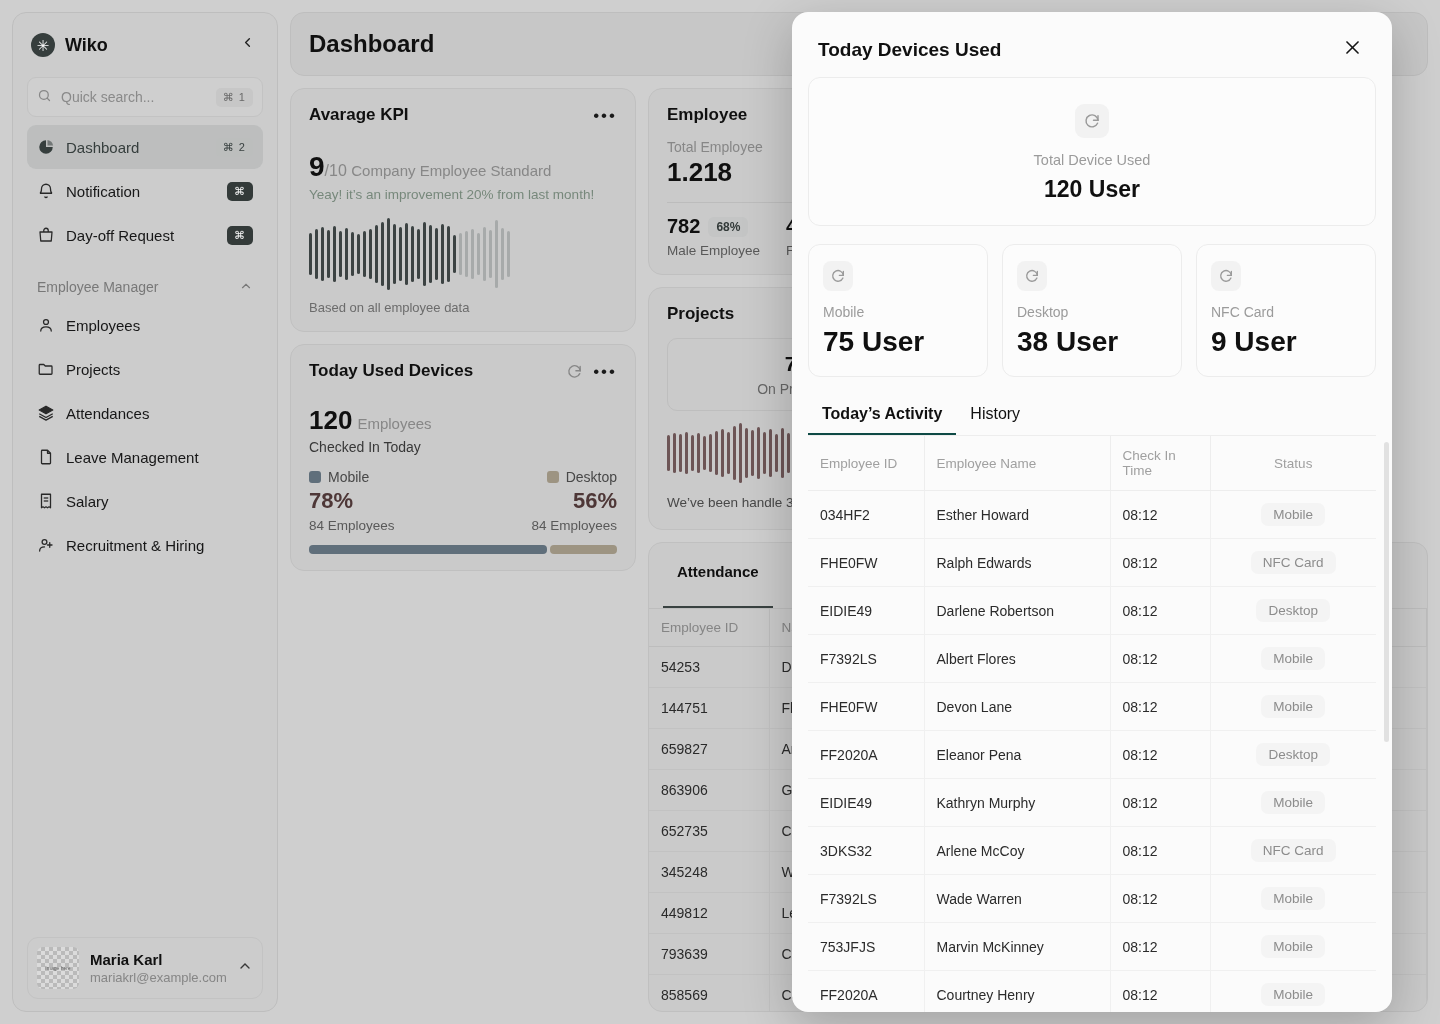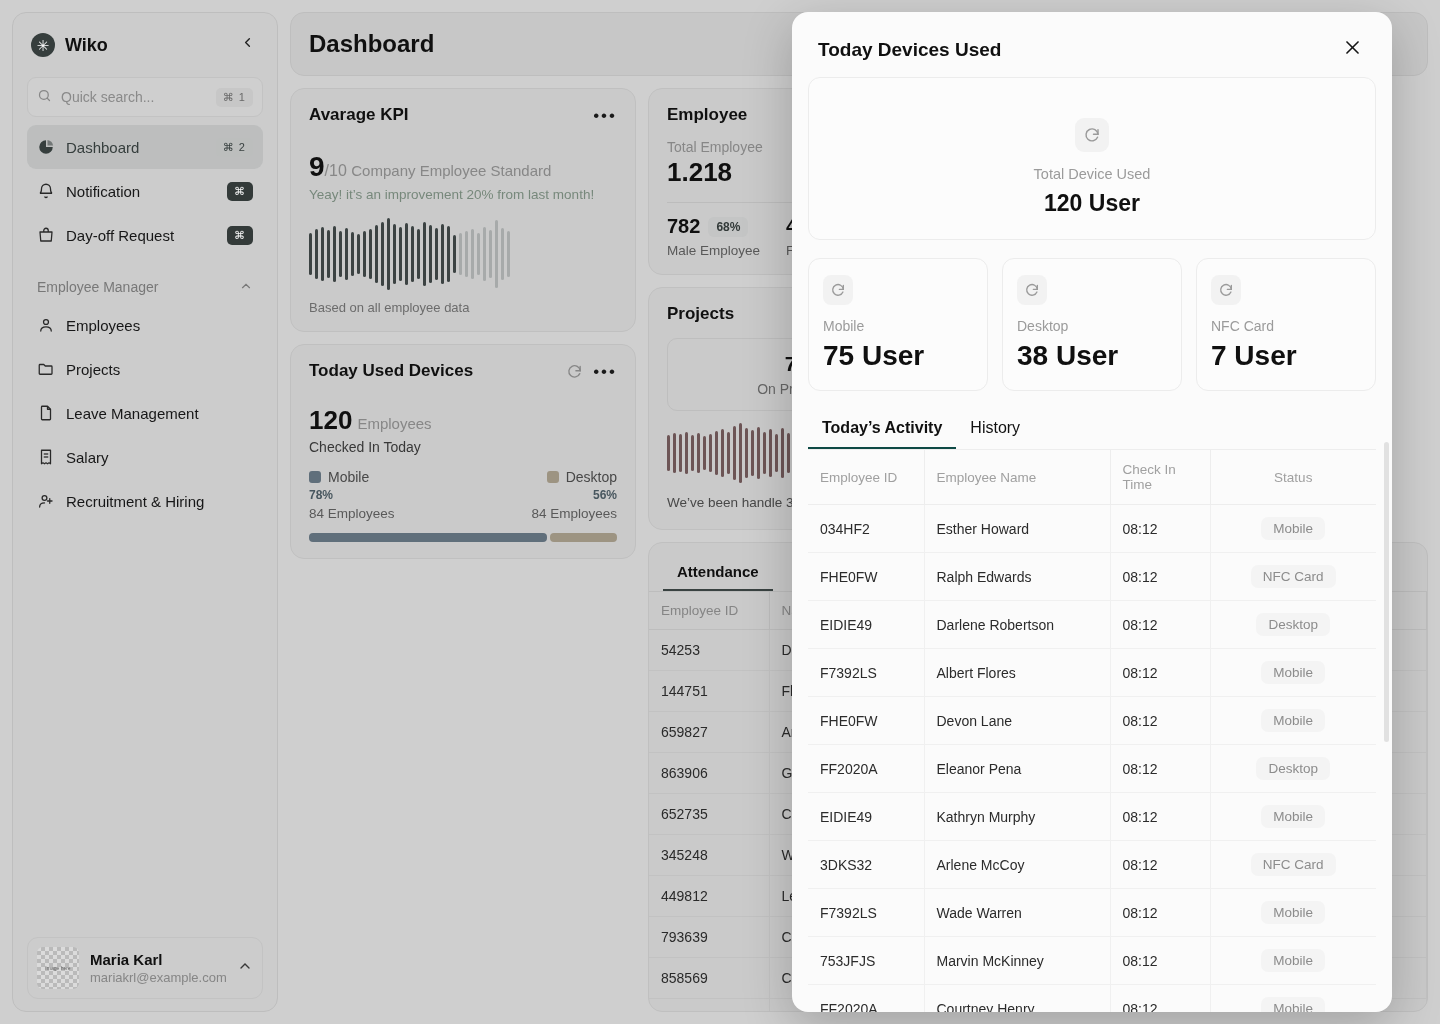--- a/index.html
+++ b/index.html
@@ -128,21 +128,21 @@
   .bars { display: flex; align-items: center; gap: 3px; height: 72px; margin-top: 16px; }
   .bar { width: 3px; border-radius: 2px; }
 
   .dev-num { font-size: 26px; font-weight: 700; color: #111; }
   .dev-unit { font-size: 15px; color: #8b8b8b; margin-left: 5px; }
   .dev-sub { font-size: 14px; color: #3a3a3a; margin-top: 3px; }
   .legend-row { display: flex; justify-content: space-between; margin-top: 14px; }
   .legend { display: flex; align-items: center; gap: 7px; font-size: 14px; color: #4a4a4a; }
   .swatch { width: 12px; height: 12px; border-radius: 3px; }
   .pct-row { display: flex; justify-content: space-between; margin-top: 3px; }
-  .pct { font-size: 12px; font-weight: 700; color: #0369a1; }
+  .pct { font-size: 22px; font-weight: 700; color: #b91c1c; }
   .emp-row { display: flex; justify-content: space-between; margin-top: 4px; }
   .emp-cnt { font-size: 13.5px; color: #5c5c5c; }
   .meter { display: flex; gap: 3px; height: 9px; margin-top: 12px; }
   .meter > div { border-radius: 4px; }
 
   .stat-label { font-size: 14px; color: #8b8b8b; margin-top: 14px; }
   .stat-big { font-size: 26px; font-weight: 700; color: #111; margin-top: 2px; }
   .divider { height: 1px; background: #c2c2c2; margin: 14px 0 12px; }
   .split { display: flex; gap: 26px; }
   .split-num { font-size: 20px; font-weight: 700; color: #111; display:flex; align-items:center; gap:8px; }
@@ -155,21 +155,21 @@
     padding: 13px 8px; text-align: center;
   }
   .proj-num { font-size: 21px; font-weight: 700; color: #111; }
   .proj-lbl { font-size: 14px; color: #6a6a6a; margin-top: 5px; }
   .proj-foot { font-size: 13.5px; color: #4a4a4a; margin-top: 10px; line-height: 1.45; }
 
   
   .tabs-card { flex: 1; min-height: 0; display: flex; flex-direction: column; padding: 0; overflow: hidden; }
   .tabs { display: flex; gap: 6px; padding: 12px 14px 0 14px; border-bottom: 1px solid #c3c3c3; }
   .tab {
-    font-size: 15px; color: #2a2a2a; padding: 8px 14px 11px;
+    font-size: 15px; color: #2a2a2a; padding: 8px 14px 28px;
     cursor: pointer; white-space: nowrap;
   }
   .tab.active { font-weight: 600; color: #111; box-shadow: inset 0 -2px 0 #11504a; }
   table { width: 100%; border-collapse: collapse; table-layout: fixed; }
   th {
     text-align: left; font-size: 13.5px; font-weight: 400; color: #898989;
     padding: 11px 12px; border-bottom: 1px solid #c3c3c3; border-right: 1px solid #c3c3c3;
   }
   td {
     font-size: 14px; color: #2b2b2b; padding: 10px 12px;
@@ -194,21 +194,21 @@
     display: flex; flex-direction: column;
     overflow: hidden;
   }
   .modal-head { display: flex; align-items: center; padding: 24px 26px 14px; }
   .modal-title { font-size: 19px; font-weight: 600; color: #101010; flex: 1; }
   .modal-close { font-size: 22px; color: #1a1a1a; cursor: pointer; line-height: 1; padding: 2px 4px; }
 
   .modal-body { flex: 1; display: flex; flex-direction: column; min-height: 0; }
   .total-card {
     margin: 0 16px; border: 1px solid #ececec; border-radius: 12px;
-    padding: 40px 10px 22px; text-align: center; background: #fcfcfc;
+    padding: 26px 10px 22px; text-align: center; background: #fcfcfc;
   }
   .ricon {
     width: 34px; height: 34px; border-radius: 9px; background: #f2f2f2;
     display: inline-flex; align-items: center; justify-content: center;
     color: #9a9a9a;
   }
   .total-lbl { font-size: 14.5px; color: #9b9b9b; margin-top: 14px; }
   .total-val { font-size: 23px; font-weight: 600; color: #101010; margin-top: 8px; }
 
   .dev-grid { display: flex; gap: 14px; margin: 18px 16px 0; }
@@ -328,20 +328,30 @@
           </span>
           <span class="label">Employees</span>
         </div>
         <div class="nav-item">
           <span class="nav-icon">
             <svg width="18" height="18" viewBox="0 0 24 24" fill="none" stroke="#2a2a2a" stroke-width="1.7" stroke-linejoin="round">
                 <path d="M3 7a1 1 0 0 1 1-1h5l2 2h8a1 1 0 0 1 1 1v9a1 1 0 0 1-1 1H4a1 1 0 0 1-1-1z"></path>
               </svg>
           </span>
           <span class="label">Projects</span>
+        </div>
+        <div class="nav-item">
+          <span class="nav-icon">
+            <svg width="18" height="18" viewBox="0 0 24 24" fill="none" stroke="#2a2a2a" stroke-width="1.7" stroke-linejoin="round">
+                <path d="M12 3l9 5-9 5-9-5z" fill="#2a2a2a"></path>
+                <path d="M3 13l9 5 9-5"></path>
+                <path d="M3 16.5l9 5 9-5"></path>
+              </svg>
+          </span>
+          <span class="label">Attendances</span>
         </div>
         <div class="nav-item">
           <span class="nav-icon">
             <svg width="18" height="18" viewBox="0 0 24 24" fill="none" stroke="#2a2a2a" stroke-width="1.7" stroke-linejoin="round">
                 <path d="M14 3H7a1 1 0 0 0-1 1v16a1 1 0 0 0 1 1h10a1 1 0 0 0 1-1V7z"></path>
                 <polyline points="14 3 14 7 18 7"></polyline>
               </svg>
           </span>
           <span class="label">Leave Management</span>
         </div>
@@ -704,21 +714,21 @@
           <div class="dev-val">38 User</div>
         </div>
         <div class="dev-card">
           <span class="ricon">
             <svg width="16" height="16" viewBox="0 0 24 24" fill="none" stroke="#9a9a9a" stroke-width="2" stroke-linecap="round">
                 <path d="M20 11a8 8 0 1 0-.6 4"></path>
                 <polyline points="20 5 20 11 14 11"></polyline>
               </svg>
           </span>
           <div class="dev-lbl">NFC Card</div>
-          <div class="dev-val">7 User</div>
+          <div class="dev-val">9 User</div>
         </div>
       </div>
 
       <div class="m-tabs">
         <div class="m-tab active">Today’s Activity</div>
         <div class="m-tab">History</div>
       </div>
 
       <div class="m-table-wrap">
         <table class="m-table">

